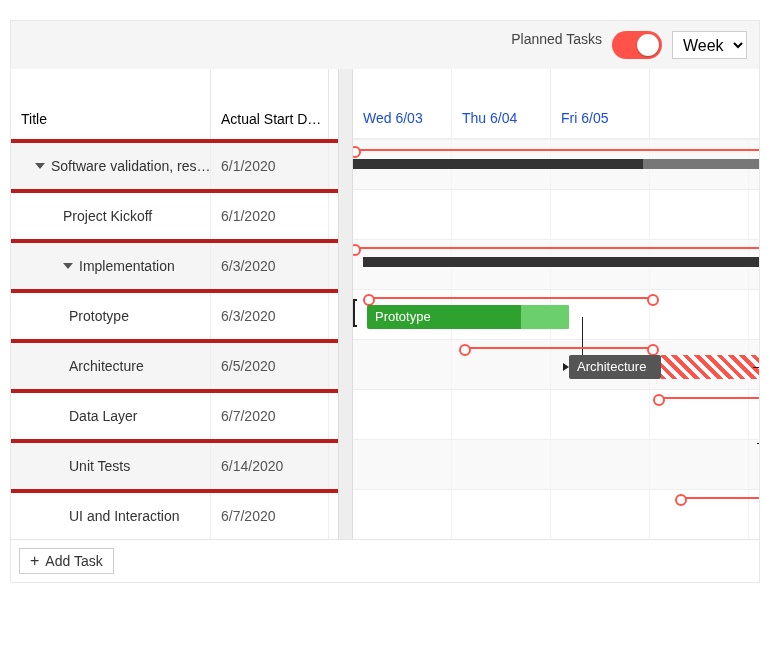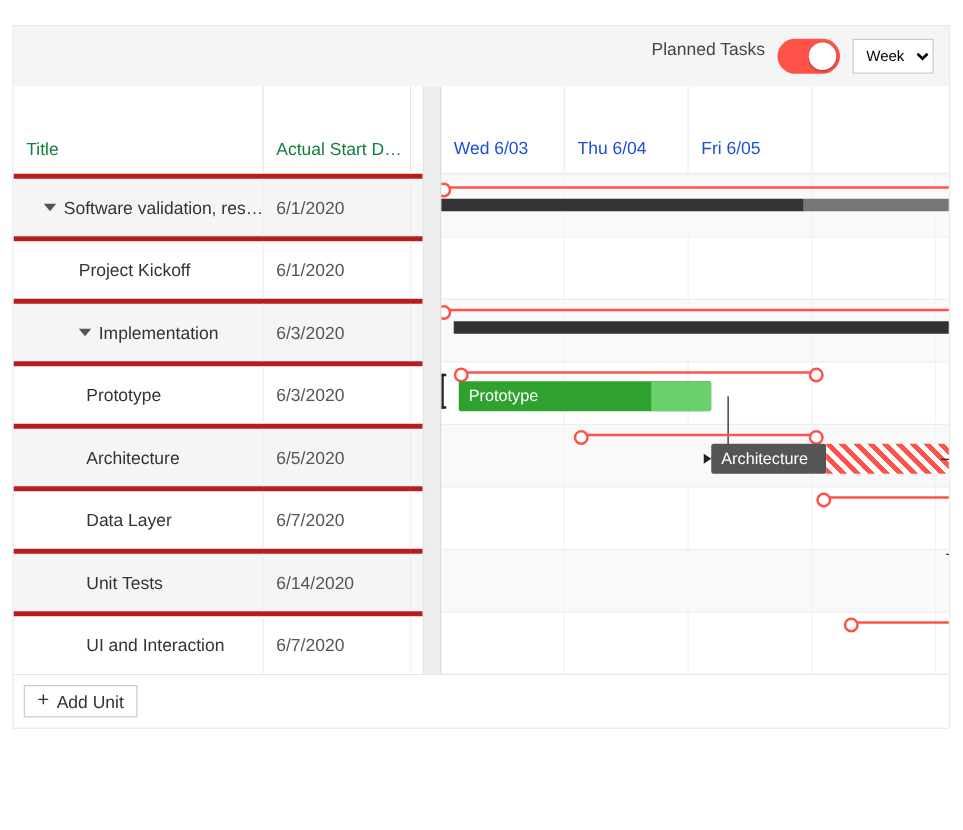--- a/index.html
+++ b/index.html
@@ -36,21 +36,21 @@
     right: 3px; top: 3px;
     width: 22px; height: 22px;
     background: #fff;
     border-radius: 50%;
     box-shadow: 0 1px 2px rgba(0,0,0,.3);
   }
   .view-select {
     height: 28px;
     border: 1px solid #ccc;
     background: #fff;
-    font-size: 12px;
+    font-size: 16px;
     padding: 0 6px;
   }
   .grid {
     display: flex;
     background: #fff;
   }
   .left {
     flex: 0 0 328px;
     border-right: 1px solid #ddd;
   }
@@ -63,21 +63,21 @@
   .left-head {
     display: flex;
     height: 70px;
     background: #fff;
   }
   .left-head .col {
     border-right: 1px solid #e5e5e5;
     display: flex;
     align-items: flex-end;
     padding: 0 10px 12px 10px;
-    color: #15803d;
+    color: #000000;
     font-size: 14px;
     white-space: nowrap;
     overflow: hidden;
     text-overflow: ellipsis;
   }
   .col-title { flex: 0 0 200px; }
   .col-date  { flex: 0 0 118px; }
   
   .lrow {
     display: flex;
@@ -381,17 +381,17 @@
 
         </div>
       </div>
     </div>
 
   </div>
 
   <div class="footer">
     <button class="add-btn">
       <span class="plus">+</span>
-      <span>Add Unit</span>
+      <span>Add Task</span>
     </button>
   </div>
 
 </div>
 
 </body></html>

